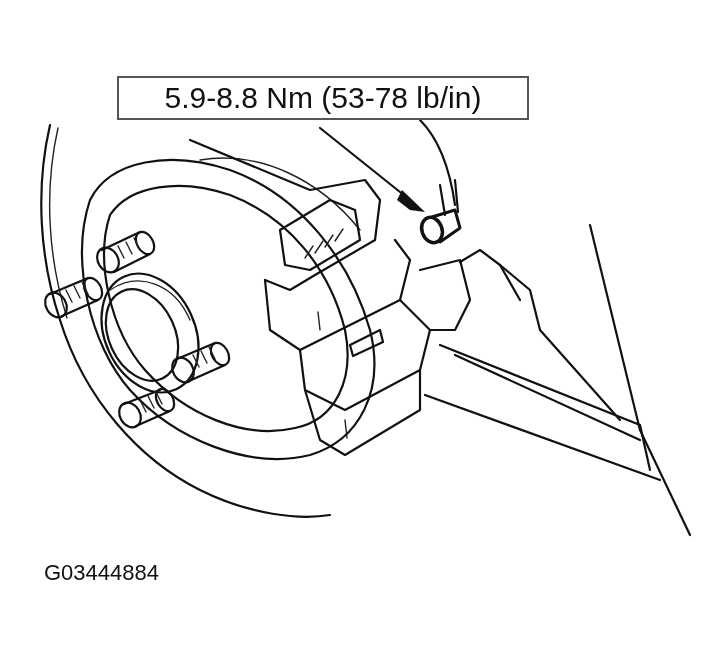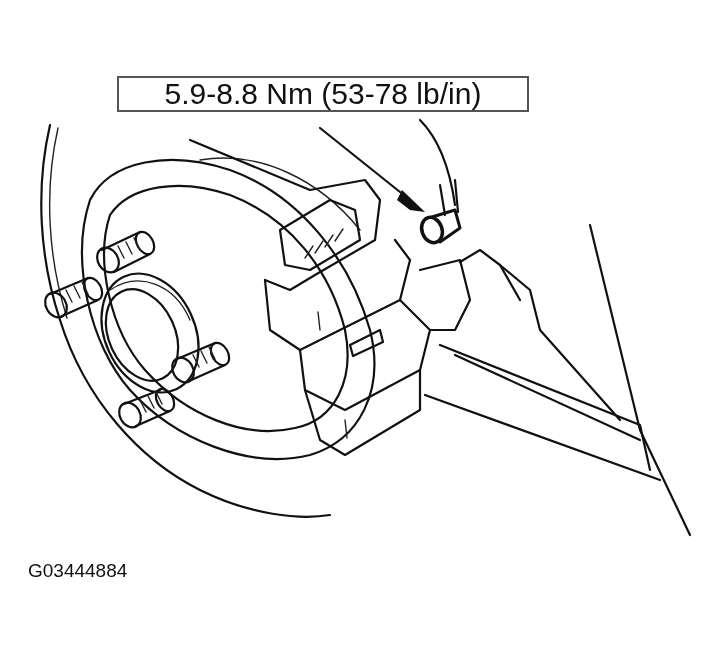--- a/index.html
+++ b/index.html
@@ -1,30 +1,30 @@
 <!DOCTYPE html>
 <html><head>
   <meta charset="utf-8">
   <style>
     html, body { margin: 0; padding: 0; background: #ffffff; }
     body { width: 727px; height: 655px; position: relative; overflow: hidden; }
     .stage { position: absolute; left: 0; top: 0; width: 727px; height: 655px; }
     .stage svg { position: absolute; left: 0; top: 0; }
     .callout {
-      position: absolute; left: 117px; top: 76px; width: 412px; height: 36px;
+      position: absolute; left: 117px; top: 76px; width: 412px; height: 44px;
       border: 2px solid #555555; background: #ffffff; box-sizing: border-box;
       display: flex; align-items: center; justify-content: center;
     }
     .callout-text {
       font-family: "Liberation Sans", sans-serif; font-size: 30px; color: #111111;
       letter-spacing: 0px; white-space: nowrap;
     }
     .figure-id {
-      position: absolute; left: 28px; top: 560px;
-      font-family: "Liberation Sans", sans-serif; font-size: 19px; color: #111111;
+      position: absolute; left: 44px; top: 560px;
+      font-family: "Liberation Sans", sans-serif; font-size: 22px; color: #111111;
     }
     .ln { fill: none; stroke: #111; stroke-width: 2.2; stroke-linecap: round; stroke-linejoin: round; }
     .lnt { fill: none; stroke: #222; stroke-width: 1.4; stroke-linecap: round; stroke-linejoin: round; }
   </style>
 </head>
 <body>
 
 <div class="stage">
   <svg width="727" height="655" viewBox="0 0 727 655">
 

